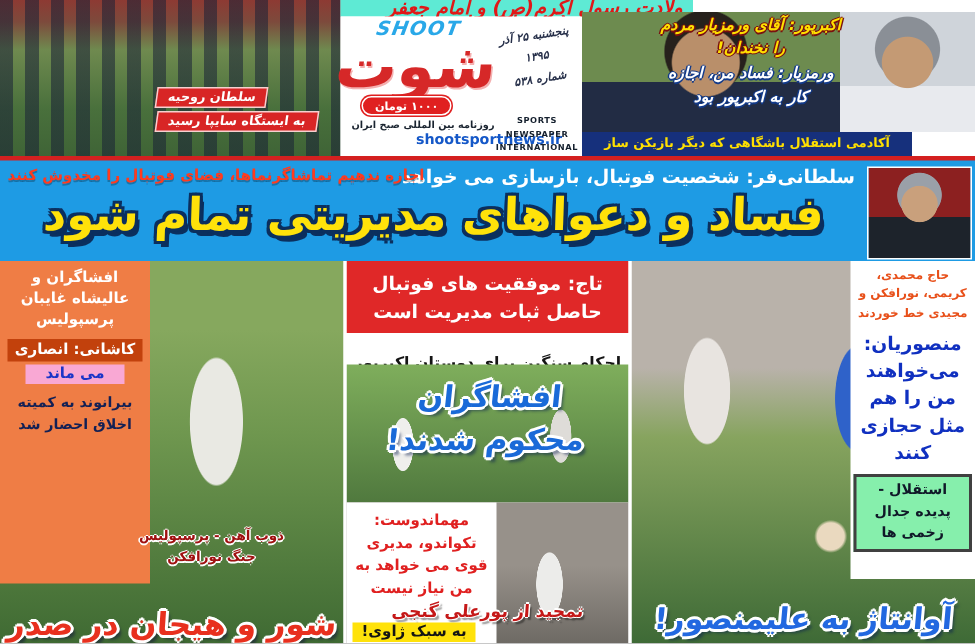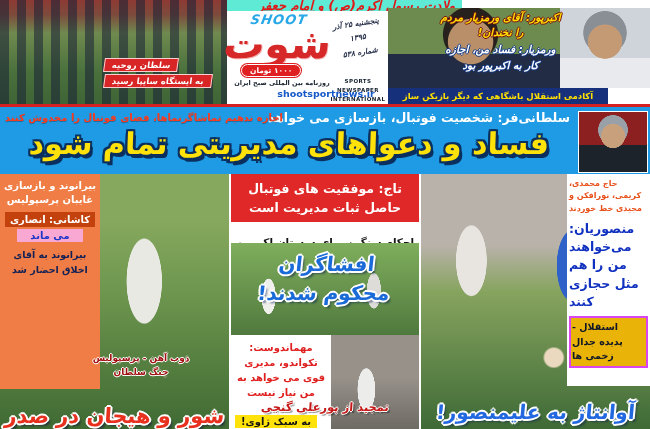--- a/index.html
+++ b/index.html
@@ -133,27 +133,27 @@
   .mid-bottom{left:0;top:161px;width:188px;height:94px;}
   .mid-note{left:0;top:0;width:100px;height:118px;background:#fff;color:#e02020;
     font-size:10px;font-weight:bold;text-align:center;line-height:1.5;padding:5px 3px;}
   .mid-praise{left:0;bottom:15px;width:188px;text-align:center;color:#c51818;
     font-size:11.5px;font-weight:bold;transform:skewX(-4deg);
     text-shadow:-1px 0 0 #fff,1px 0 0 #fff,0 1px 0 #fff,0 -1px 0 #fff,2px 2px 1px rgba(0,0,0,.4);}
   .mid-style{left:4px;bottom:1px;background:#ffe20a;color:#141414;font-size:10px;
     font-weight:bold;padding:1px 6px;}
 
   
-  .r-panel{left:146px;top:0;width:83px;height:212px;background:#fff;text-align:left;
+  .r-panel{left:146px;top:0;width:83px;height:212px;background:#fff;text-align:center;
     padding:4px 2px;display:flex;flex-direction:column;gap:5px;}
   .r-1{color:#e8501a;font-size:8px;font-weight:bold;line-height:1.55;}
   .r-2{color:#1030c0;font-size:12.5px;font-weight:bold;line-height:1.45;}
   .r-3{color:#e02020;font-size:9px;font-weight:bold;line-height:1.55;}
-  .r-4{border:2px solid #d946ef;color:#101828;font-size:9.5px;font-weight:bold;
-    line-height:1.55;padding:2px 1px;background:#eab308;}
+  .r-4{border:2px solid #404040;color:#101828;font-size:9.5px;font-weight:bold;
+    line-height:1.55;padding:2px 1px;background:#86efac;}
   .big-right{left:0;bottom:5px;width:229px;text-align:center;color:#2268e0;
     font-size:20px;font-weight:bold;transform:skewX(-5deg);
     text-shadow:
       -2px 0 0 #fff,2px 0 0 #fff,0 -2px 0 #fff,0 2px 0 #fff,
       -1px -1px 0 #fff,1px -1px 0 #fff,-1px 1px 0 #fff,1px 1px 0 #fff,
       3px 3px 2px rgba(10,30,80,.5);}
 </style>
 </head>
 <body>
 
@@ -196,28 +196,28 @@
   <div class="abs blueband">
     <div class="abs kicker">سلطانی‌فر: شخصیت فوتبال، بازسازی می خواهد</div>
     <div class="abs kicker-sub">اجازه ندهیم تماشاگرنماها، فضای فوتبال را مخدوش کنند</div>
     <div class="abs mainline">فساد و دعواهای مدیریتی تمام شود</div>
     <div class="abs soltanifar"></div>
   </div>
 
   <div class="col col-left">
     <div class="abs photo-left"></div>
     <div class="abs orange">
-      <div class="or-1">بیرانوند و بازسازی غایبان پرسپولیس</div>
+      <div class="or-1">افشاگران و عالیشاه غایبان پرسپولیس</div>
       <div class="or-3a">کاشانی: انصاری</div>
       <div class="or-3b">می ماند</div>
-      <div class="or-4">بیرانوند به آقای اخلاق احضار شد</div>
+      <div class="or-4">بیرانوند به کمیته اخلاق احضار شد</div>
     </div>
     <div class="abs match-note">
       <div>ذوب آهن - پرسپولیس</div>
-      <div>جنگ سلطان</div>
+      <div>جنگ نورافکن</div>
     </div>
     <div class="abs big-left">شور و هیجان در صدر</div>
   </div>
 
   <div class="col col-mid">
     <div class="abs mid-red">تاج: موفقیت های فوتبال حاصل ثبات مدیریت است</div>
     <div class="abs mid-strip">احکام سنگین برای دوستان اکبرپور</div>
     <div class="abs photo-mid"></div>
     <div class="abs mid-big">
       <div>افشاگران</div>

